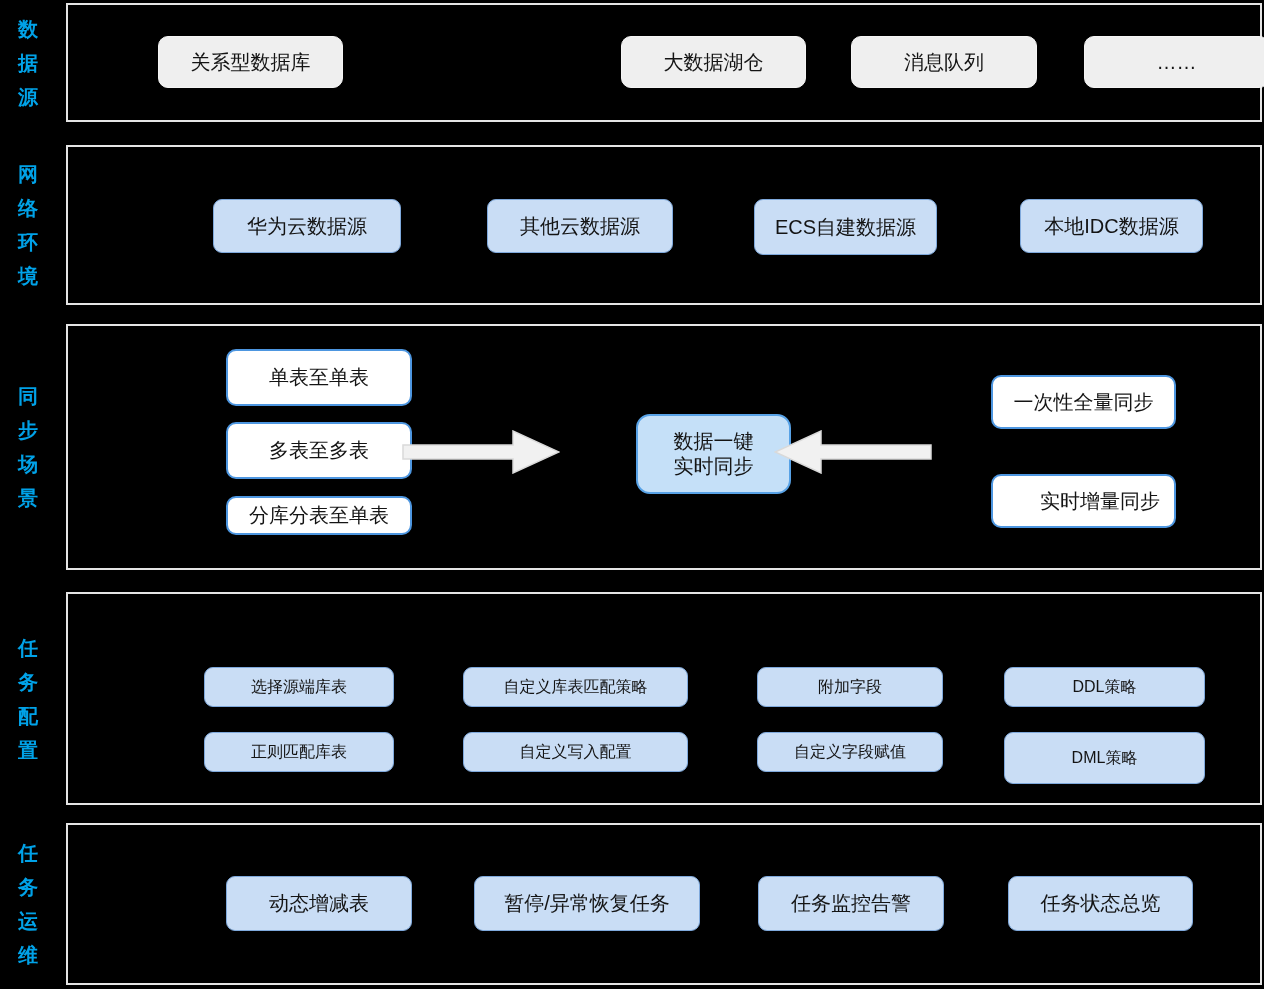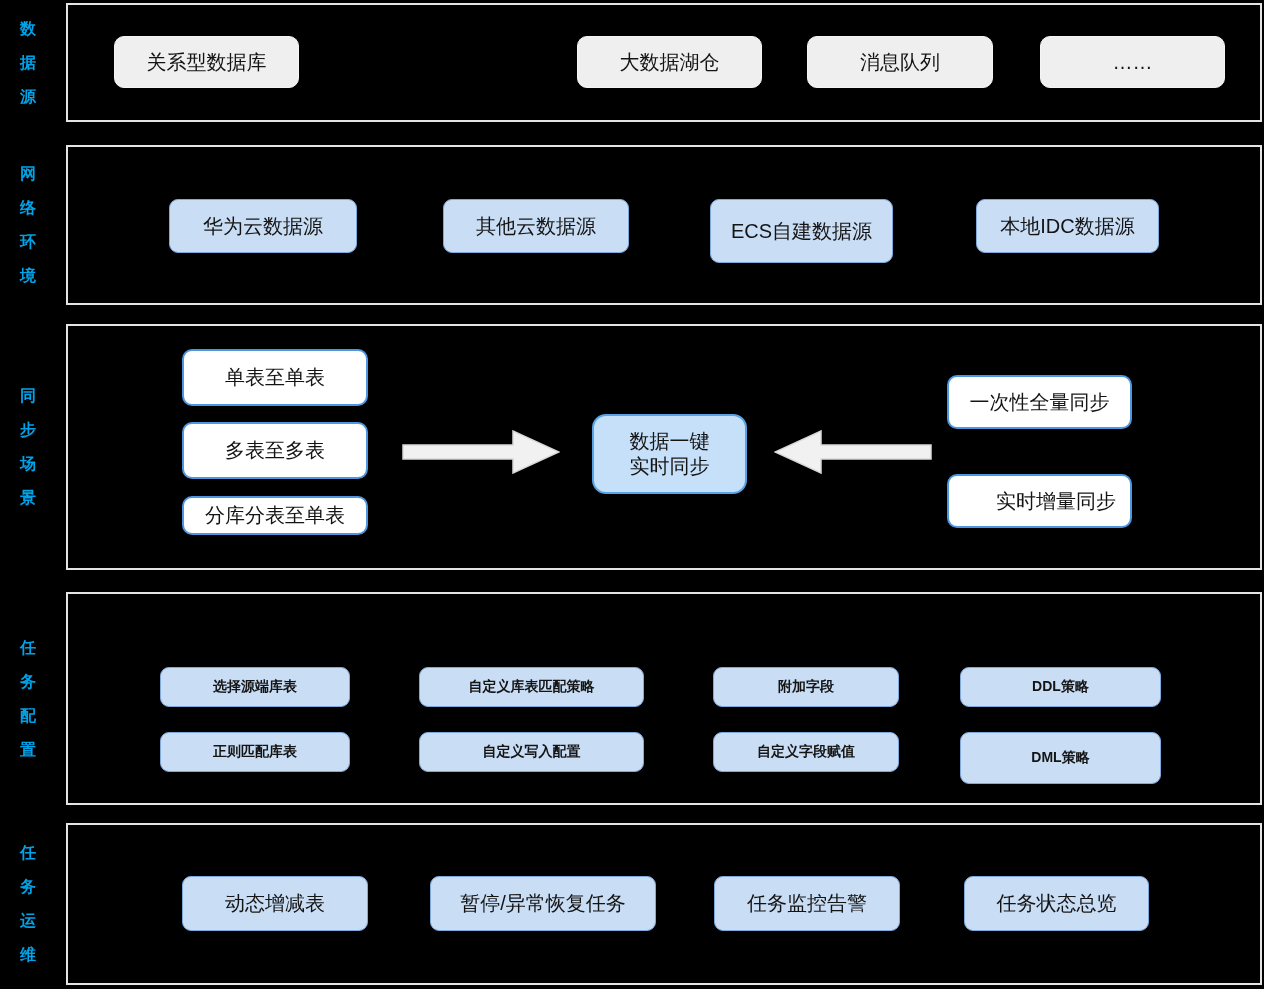--- a/index.html
+++ b/index.html
@@ -21,21 +21,21 @@
     width: 100%;
   }
   .v-label {
     position: absolute;
     left: 13px;
     top: 50%;
     transform: translateY(-50%);
     width: 30px;
     word-break: break-all;
     text-align: center;
-    font-size: 16px;
+    font-size: 20px;
     font-weight: bold;
     line-height: 34px;
     color: #00A2E8;
     letter-spacing: 0;
   }
   .frame {
     position: absolute;
     left: 66px;
     right: 2px;
     top: 0;
@@ -47,20 +47,21 @@
     position: absolute;
     display: flex;
     align-items: center;
     justify-content: center;
     text-align: center;
     font-size: 20px;
     color: #141414;
     box-sizing: border-box;
     border-radius: 9px;
     line-height: 1.25;
+    margin-left: 44px;
   }
   .box.gray {
     background: #EFEFEF;
     border: 1px solid #F5F5F5;
     border-radius: 10px;
   }
   .box.blue {
     background: #C9DDF5;
     border: 1.5px solid #7FA9DC;
   }
@@ -68,21 +69,21 @@
     background: #FFFFFF;
     border: 2px solid #4D96E0;
     border-radius: 10px;
   }
   .box.center-box {
     background: #C5E0F8;
     border: 2px solid #58A2E6;
     border-radius: 14px;
     flex-direction: column;
   }
-  .box.small-text { font-size: 14px; font-weight: bold; }
+  .box.small-text { font-size: 16px; }
   .arrow-wrap {
     position: absolute;
   }
   .arrow-wrap svg { display: block; }
 </style>
 </head>
 <body>
 
 <div class="canvas">
 
@@ -94,21 +95,21 @@
       <div class="box gray" style="left:739px;top:31px;width:186px;height:52px;">消息队列</div>
       <div class="box gray" style="left:972px;top:31px;width:185px;height:52px;">……</div>
     </div>
   </section>
 
   <section class="band" style="top:145px;height:160px;">
     <div class="v-label">网络环境</div>
     <div class="frame">
       <div class="box blue" style="left:101px;top:52px;width:188px;height:54px;">华为云数据源</div>
       <div class="box blue" style="left:375px;top:52px;width:186px;height:54px;">其他云数据源</div>
-      <div class="box blue" style="left:642px;top:52px;width:183px;height:64px;">ECS自建数据源</div>
+      <div class="box blue" style="left:642px;top:52px;width:183px;height:56px;">ECS自建数据源</div>
       <div class="box blue" style="left:908px;top:52px;width:183px;height:54px;">本地IDC数据源</div>
     </div>
   </section>
 
   <section class="band" style="top:324px;height:246px;">
     <div class="v-label">同步场景</div>
     <div class="frame">
       <div class="box white" style="left:114px;top:23px;width:186px;height:57px;">单表至单表</div>
       <div class="box white" style="left:114px;top:96px;width:186px;height:57px;">多表至多表</div>
       <div class="box white" style="left:114px;top:170px;width:186px;height:39px;">分库分表至单表</div>

